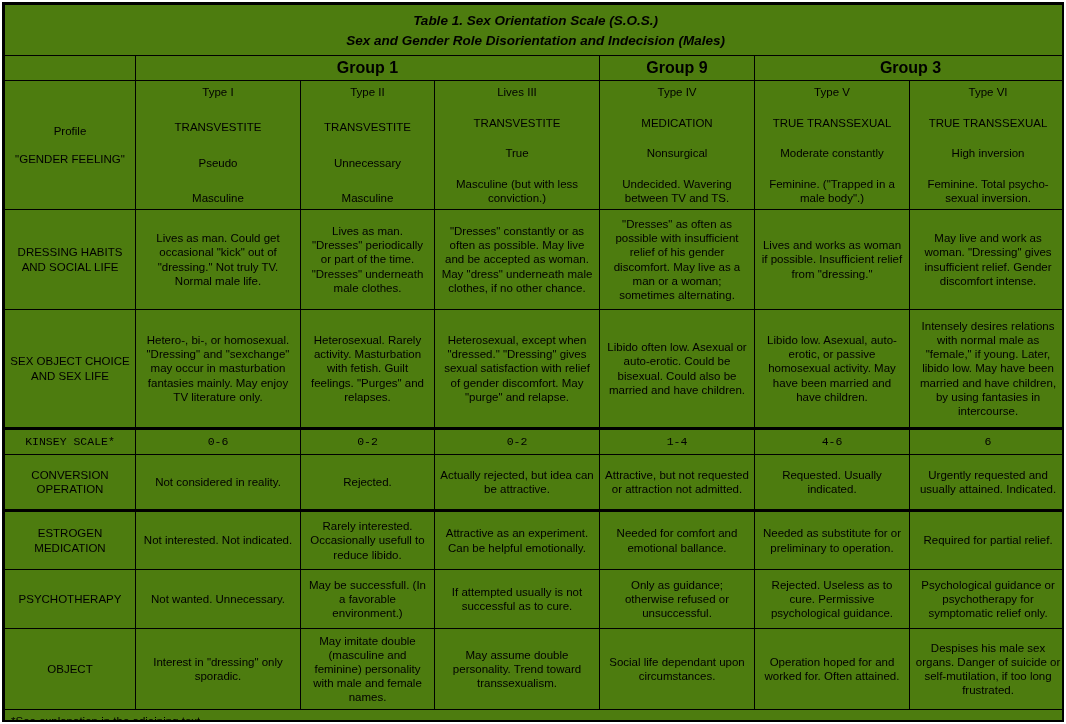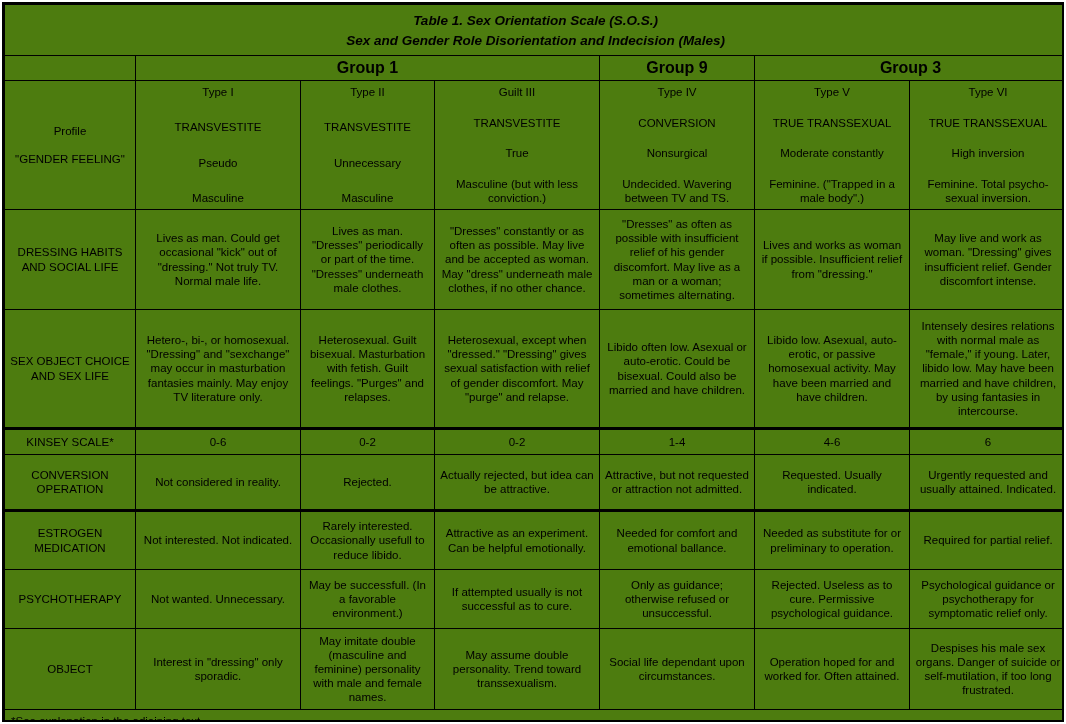--- a/index.html
+++ b/index.html
@@ -33,21 +33,21 @@
   }
   .r-title td{height:42px;padding:5px 4px 3px;}
   .title-line{font-weight:bold;font-style:italic;font-size:13.5px;line-height:1.5;}
   .r-group td{height:20px;font-weight:bold;font-size:16px;}
   .r-profile td{height:124px;}
   .pstack{height:100%;display:flex;flex-direction:column;justify-content:space-between;align-items:center;padding:2px 0;box-sizing:border-box;}
   .pstack>div{width:100%;}
   .plabel-inner div+div{margin-top:14px;}
   .r-dress td{height:95px;}
   .r-sex td{height:113px;}
-  .r-kinsey td{height:20px;border-top:3px solid #000;}
+  .r-kinsey td{height:20px;border-top:3px solid #000;font-family:Liberation Mono, monospace;}
   .r-conv td{height:50px;}
   .r-estro td{height:53px;border-top:3px solid #000;}
   .r-psy td{height:54px;}
   .r-rem td{height:76px;}
   .r-foot td{
     vertical-align:top;
     text-align:left;
     padding:3px 6px;
     font-size:11.5px;
     line-height:1.4;
@@ -101,30 +101,30 @@
       <td>
         <div class="pstack">
           <div>Type II</div>
           <div>TRANSVESTITE</div>
           <div>Unnecessary</div>
           <div>Masculine</div>
         </div>
       </td>
       <td>
         <div class="pstack">
-          <div>Guilt III</div>
+          <div>Lives III</div>
           <div>TRANSVESTITE</div>
           <div>True</div>
           <div>Masculine (but with less conviction.)</div>
         </div>
       </td>
       <td>
         <div class="pstack">
           <div>Type IV</div>
-          <div>CONVERSION</div>
+          <div>MEDICATION</div>
           <div>Nonsurgical</div>
           <div>Undecided. Wavering between TV and TS.</div>
         </div>
       </td>
       <td>
         <div class="pstack">
           <div>Type V</div>
           <div>TRUE TRANSSEXUAL</div>
           <div>Moderate constantly</div>
           <div>Feminine. ("Trapped in a male body".)</div>
@@ -146,21 +146,21 @@
       <td>Lives as man. "Dresses" periodically or part of the time. "Dresses" underneath male clothes.</td>
       <td>"Dresses" constantly or as often as possible. May live and be accepted as woman. May "dress" underneath male clothes, if no other chance.</td>
       <td>"Dresses" as often as possible with insufficient relief of his gender discomfort. May live as a man or a woman; sometimes alternating.</td>
       <td>Lives and works as woman if possible. Insufficient relief from "dressing."</td>
       <td>May live and work as woman. "Dressing" gives insufficient relief. Gender discomfort intense.</td>
     </tr>
 
     <tr class="r-sex">
       <td>SEX OBJECT CHOICE AND SEX LIFE</td>
       <td>Hetero-, bi-, or homosexual. "Dressing" and "sexchange" may occur in masturbation fantasies mainly. May enjoy TV literature only.</td>
-      <td>Heterosexual. Guilt bisexual. Masturbation with fetish. Guilt feelings. "Purges" and relapses.</td>
+      <td>Heterosexual. Rarely activity. Masturbation with fetish. Guilt feelings. "Purges" and relapses.</td>
       <td>Heterosexual, except when "dressed." "Dressing" gives sexual satisfaction with relief of gender discomfort. May "purge" and relapse.</td>
       <td>Libido often low. Asexual or auto-erotic. Could be bisexual. Could also be married and have children.</td>
       <td>Libido low. Asexual, auto-erotic, or passive homosexual activity. May have been married and have children.</td>
       <td>Intensely desires relations with normal male as "female," if young. Later, libido low. May have been married and have children, by using fantasies in intercourse.</td>
     </tr>
 
     <tr class="r-kinsey">
       <td>KINSEY SCALE*</td>
       <td>0-6</td>
       <td>0-2</td>

